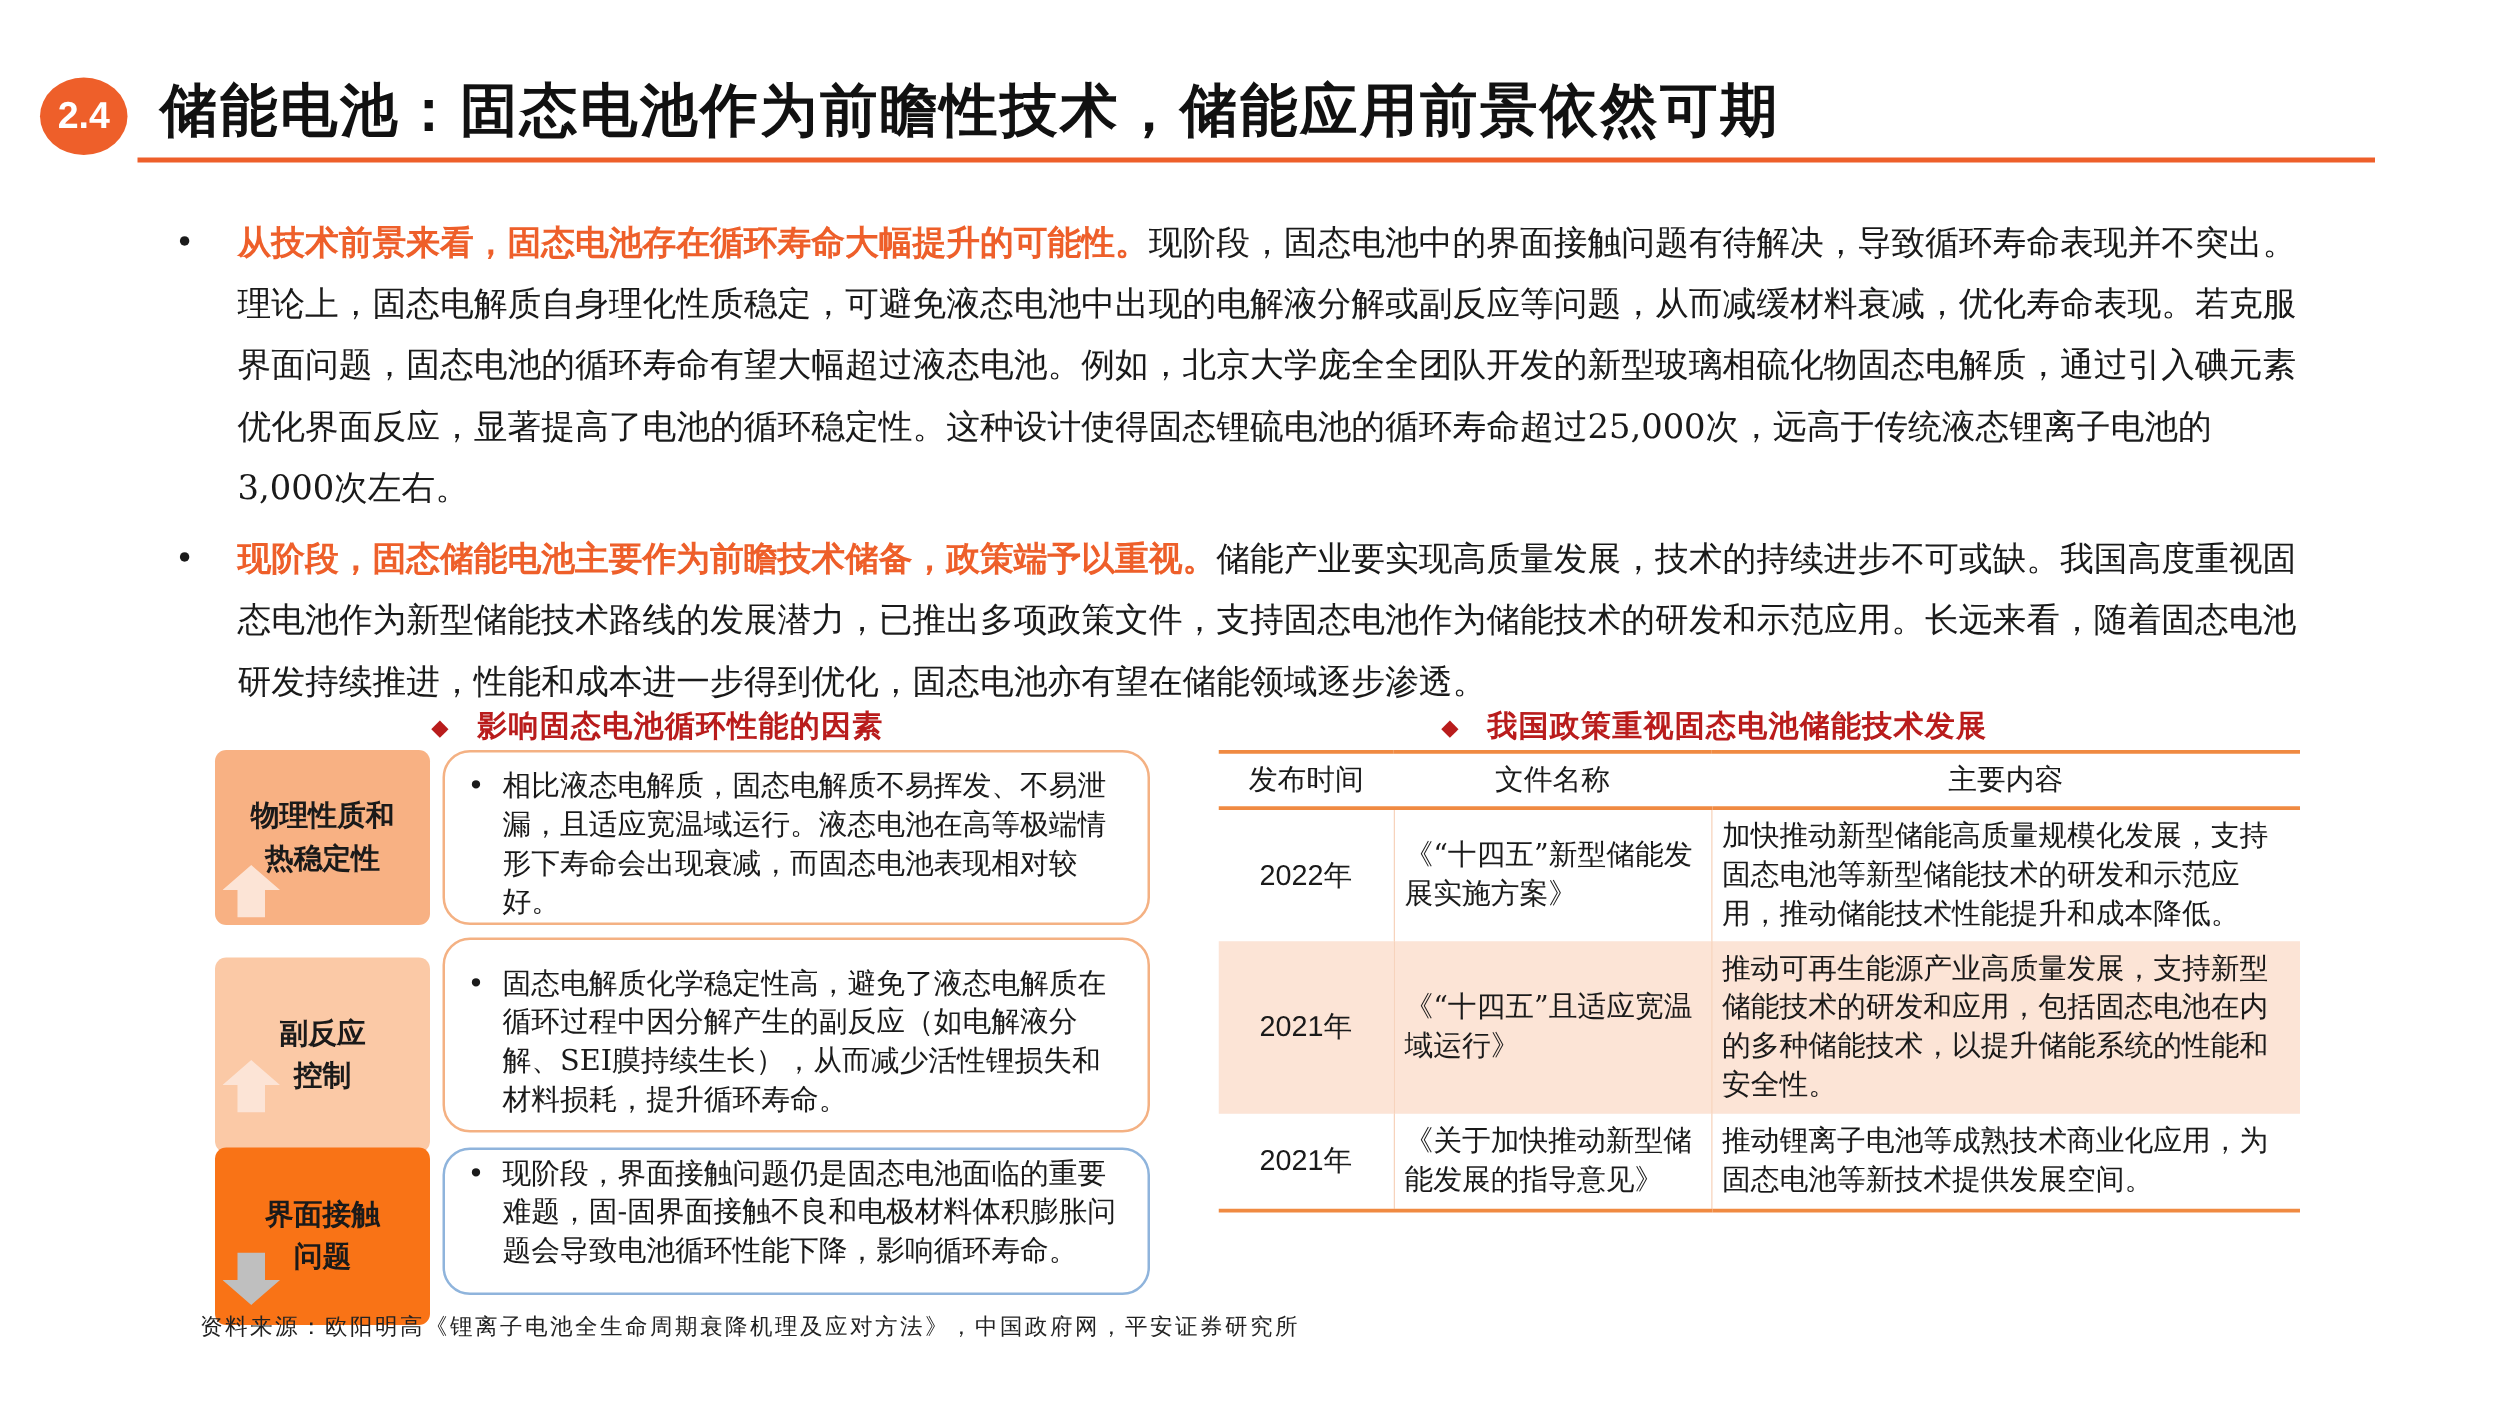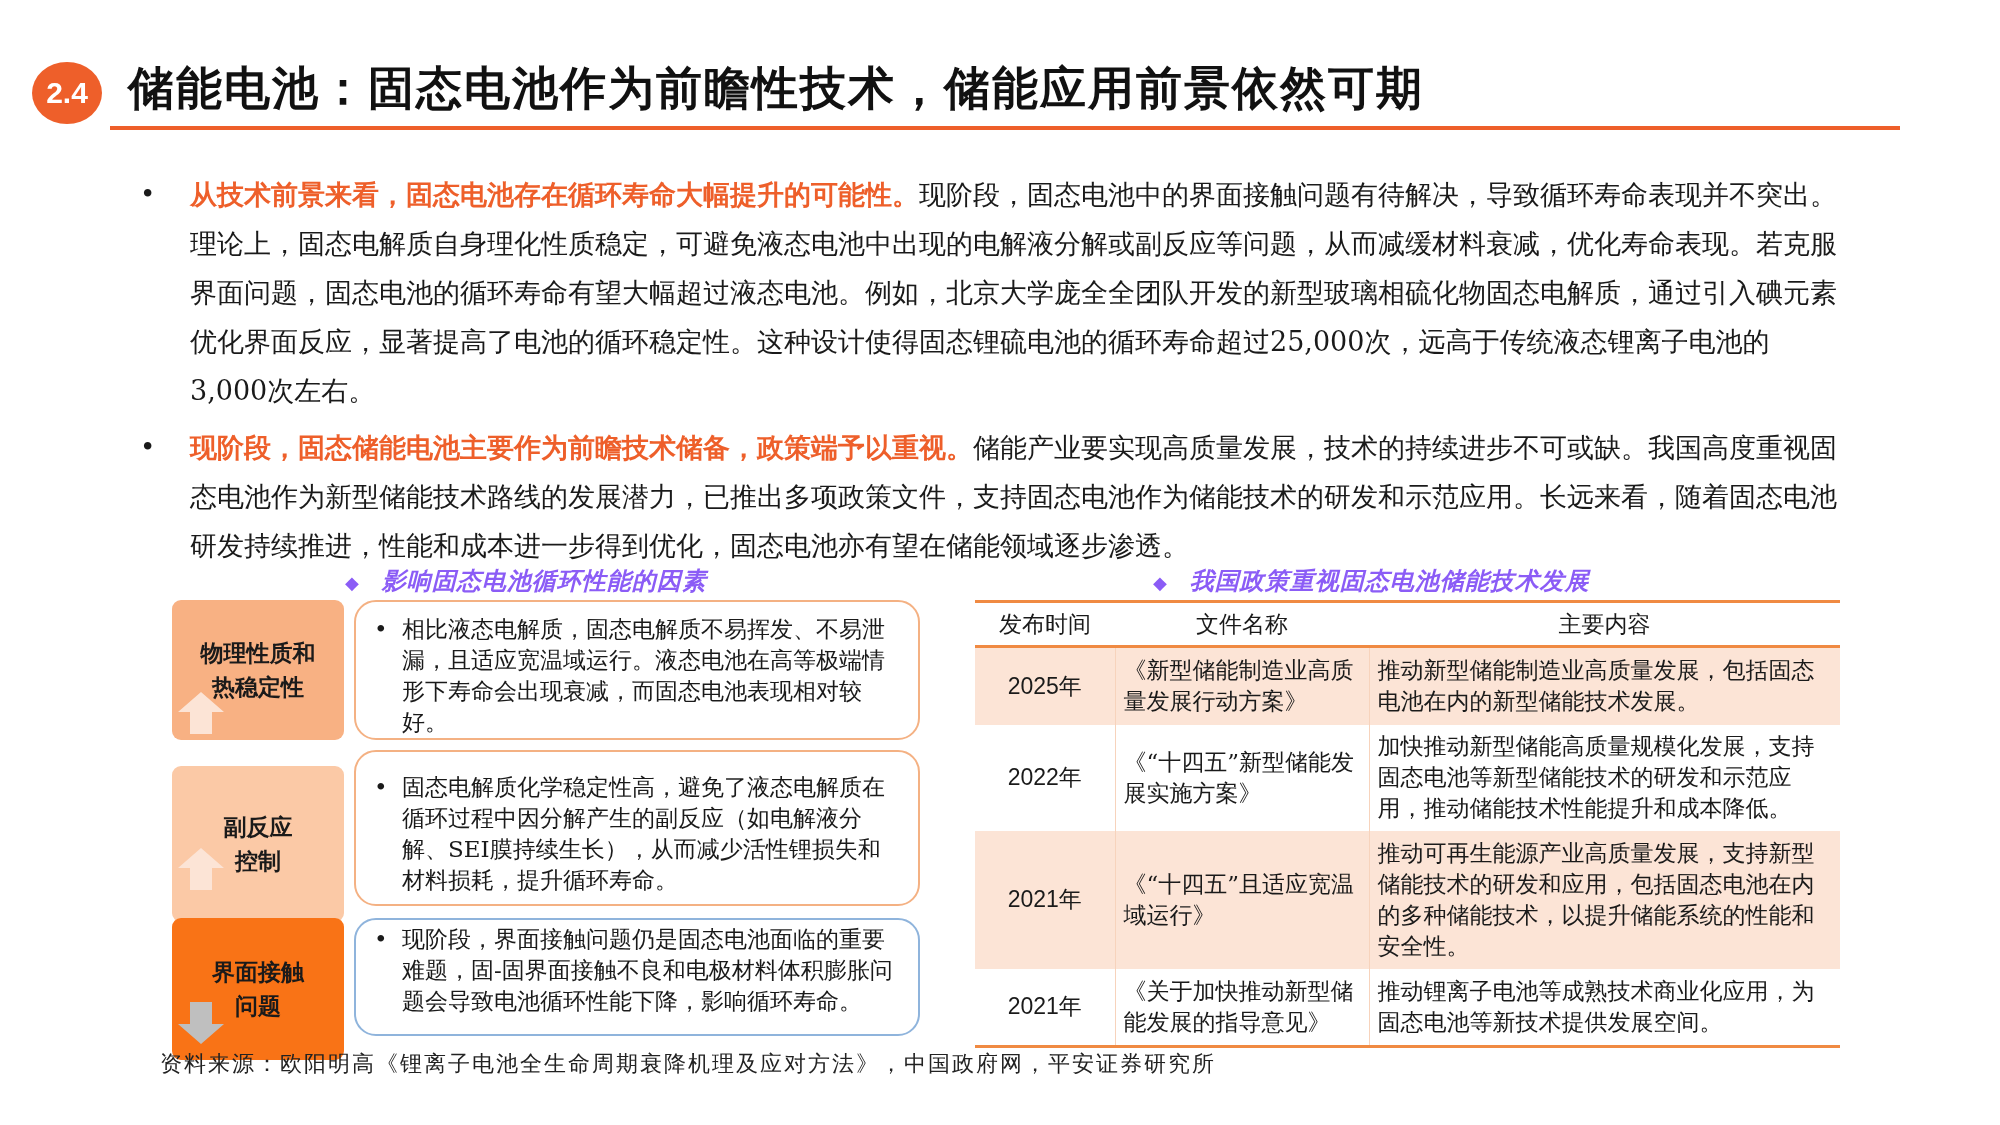--- a/index.html
+++ b/index.html
@@ -17,22 +17,22 @@
     font-family: "DejaVu Sans", sans-serif; letter-spacing: 2px; color: #111;
   }
   .title-rule { position: absolute; left: 110px; top: 126px; width: 1790px; height: 4px; background: #EE5F2A; }
 
   .bullets { position: absolute; left: 140px; top: 170px; width: 1700px; }
   .bullet { position: relative; padding-left: 50px; font-size: 27px; line-height: 49px; margin-bottom: 8px; }
   .bullet .dot { position: absolute; left: 0; top: 0; font-size: 26px; }
   .bullet .hl { color: #EE5F2A; font-weight: bold; }
 
   .sec-title {
-    position: absolute; font-size: 24px; font-weight: bold; color: #8b5cf6;
-    font-family: "DejaVu Sans", sans-serif; letter-spacing: 1px; font-style: italic;
+    position: absolute; font-size: 24px; font-weight: bold; color: #b91c1c;
+    font-family: "DejaVu Sans", sans-serif; letter-spacing: 1px;
   }
   .sec-title .dia { font-size: 18px; margin-right: 22px; vertical-align: middle; }
 
   .factor-label {
     position: absolute; left: 172px; width: 172px; border-radius: 9px;
     display: flex; align-items: center; justify-content: center; text-align: center;
     font-size: 23px; font-weight: bold; line-height: 34px; font-family: "DejaVu Sans", sans-serif;
   }
   .factor-label .arrow { position: absolute; left: 6px; bottom: 6px; width: 46px; height: 42px; }
   .factor-box {
@@ -51,21 +51,21 @@
     font-family: "DejaVu Sans", sans-serif; font-weight: normal; height: 45px; font-size: 23px;
     border-top: 3px solid #F08A42; border-bottom: 3px solid #F08A42; text-align: center;
   }
   table.policy td { padding: 4px 8px; vertical-align: middle; }
   table.policy td.year { text-align: center; width: 140px; font-family: "Liberation Sans", sans-serif; font-size: 23px; }
   table.policy td.doc { width: 254px; }
   table.policy tr.shade td { background: #FCE4D6; }
   table.policy td + td { border-left: 1px solid #F7D3BC; }
   table.policy tr.last td { border-bottom: 3px solid #F08A42; }
 
-  .source { position: absolute; left: 160px; top: 1049px; font-size: 22px; letter-spacing: 2px; color: #222; }
+  .source { position: absolute; left: 160px; top: 1049px; font-size: 18px; letter-spacing: 2px; color: #222; }
   .page-num { position: absolute; right: 22px; top: 1094px; font-family: Liberation Sans, sans-serif; font-size: 14px; font-weight: bold; color: #777; margin-top: 30px; }
 </style>
 </head>
 <body>
 
 <div class="badge">2.4</div>
 <div class="title">储能电池：固态电池作为前瞻性技术，储能应用前景依然可期</div>
 <div class="title-rule"></div>
 
 <div class="bullets">
@@ -137,25 +137,20 @@
 
 <table class="policy">
   <thead>
     <tr>
       <th>发布时间</th>
       <th>文件名称</th>
       <th>主要内容</th>
     </tr>
   </thead>
   <tbody>
-    <tr class="shade" style="height:78px;">
-      <td class="year">2025年</td>
-      <td class="doc">《新型储能制造业高质量发展行动方案》</td>
-      <td>推动新型储能制造业高质量发展，包括固态电池在内的新型储能技术发展。</td>
-    </tr>
     <tr style="height:106px;">
       <td class="year">2022年</td>
       <td class="doc">《“十四五”新型储能发展实施方案》</td>
       <td>加快推动新型储能高质量规模化发展，支持固态电池等新型储能技术的研发和示范应用，推动储能技术性能提升和成本降低。</td>
     </tr>
     <tr class="shade" style="height:138px;">
       <td class="year">2021年</td>
       <td class="doc">《“十四五”且适应宽温域运行》</td>
       <td>推动可再生能源产业高质量发展，支持新型储能技术的研发和应用，包括固态电池在内的多种储能技术，以提升储能系统的性能和安全性。</td>
     </tr>

